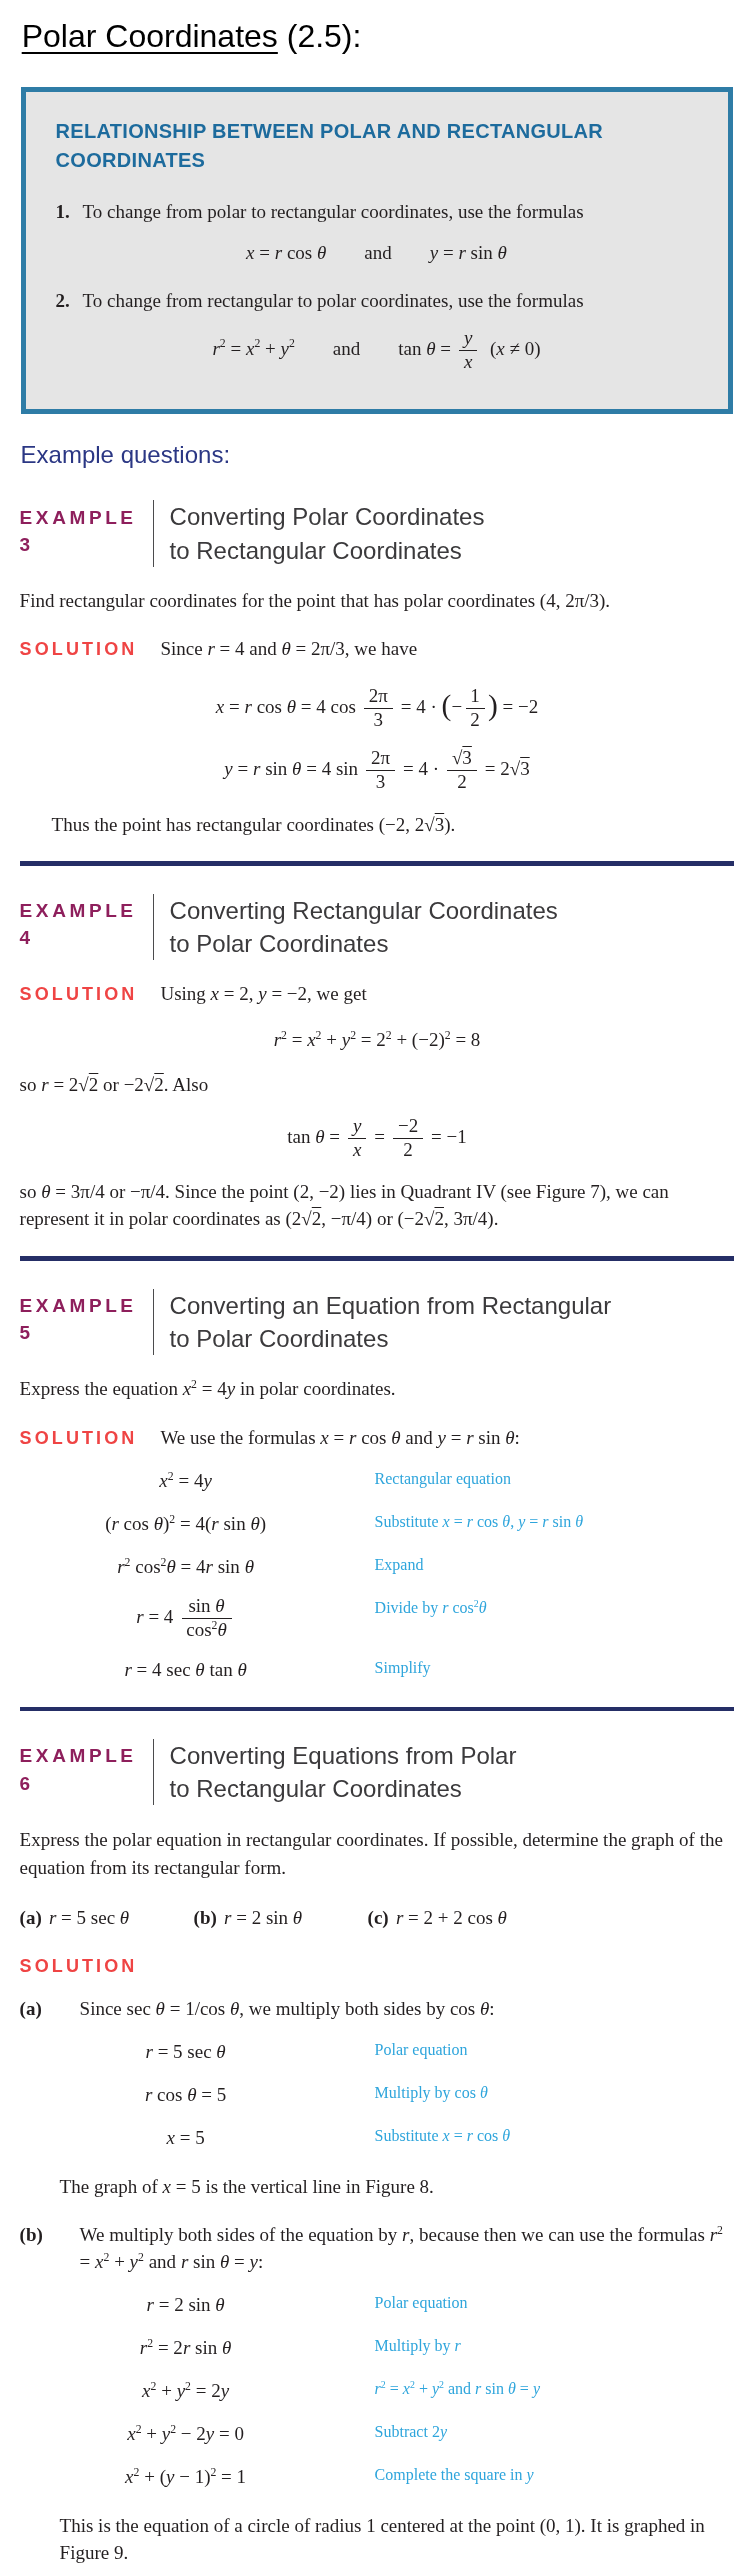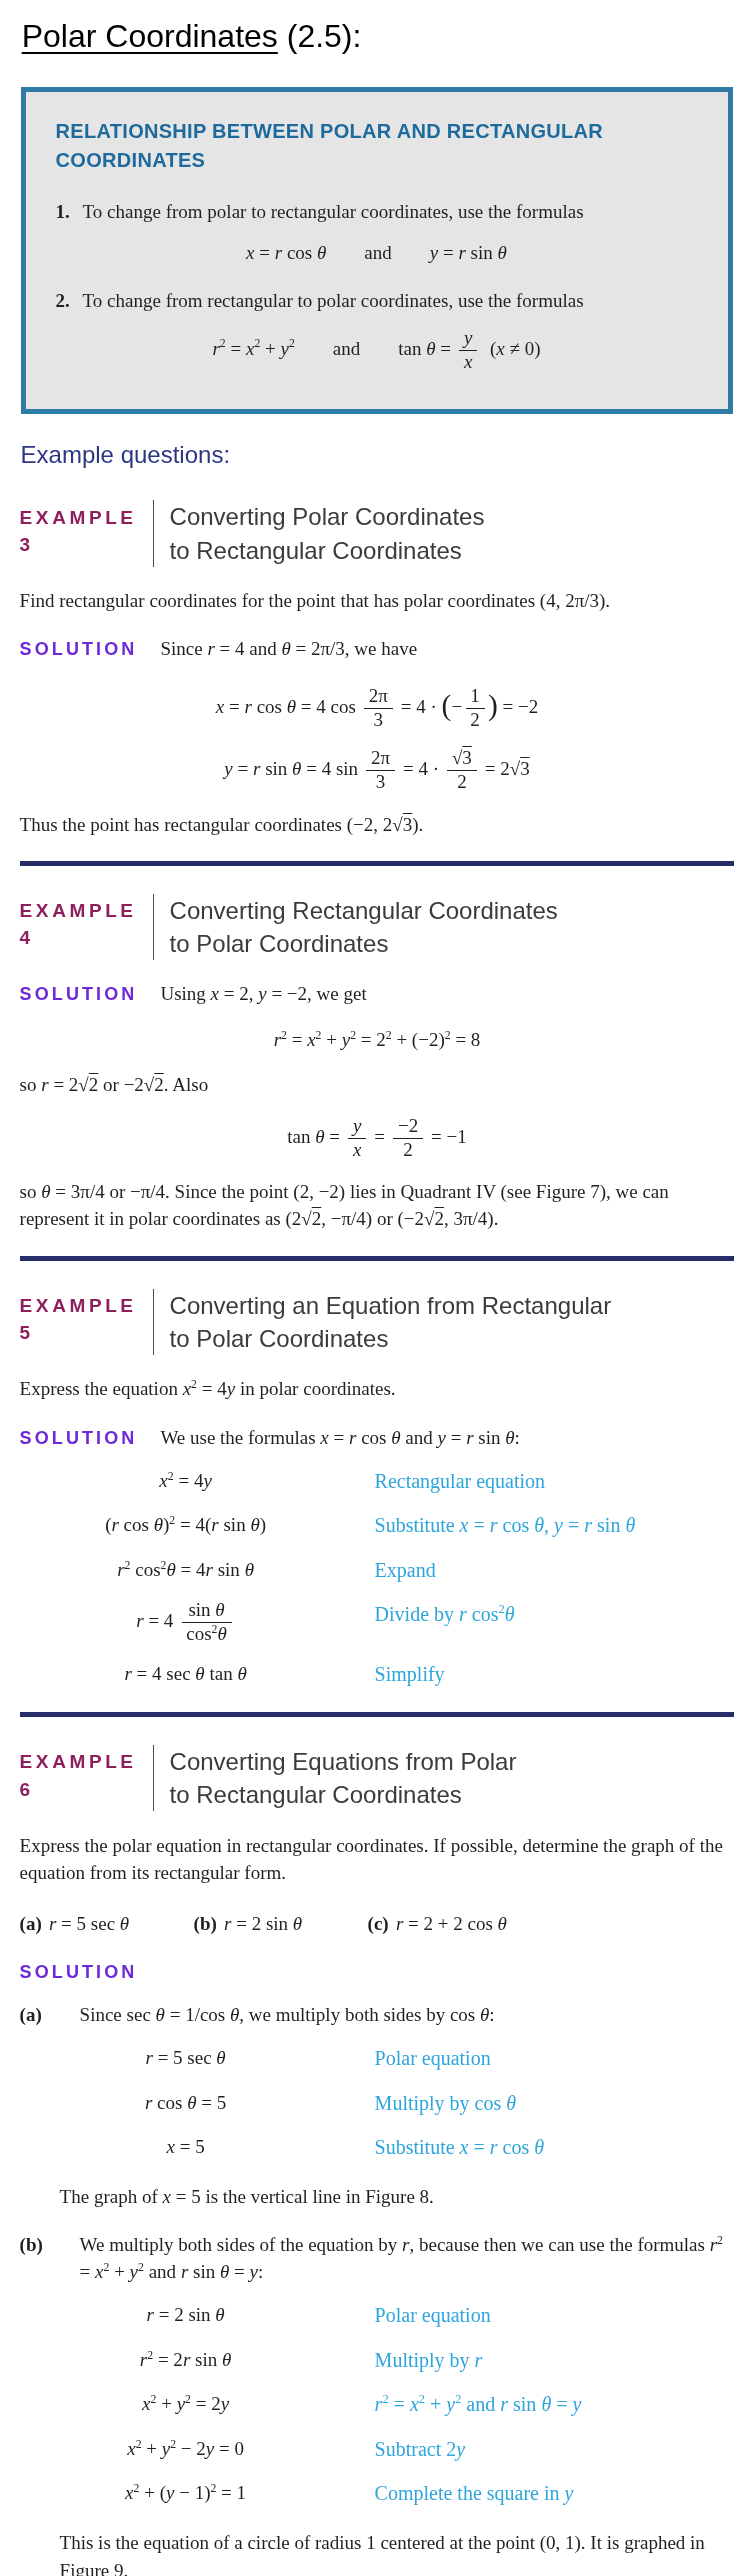--- a/index.html
+++ b/index.html
@@ -51,38 +51,38 @@
     letter-spacing:3.6px;width:133px;flex:0 0 133px;padding-top:3.1px;
   }
   .exrule{width:1.5px;background:#4b4b4d;flex:0 0 1.5px;}
   .extitle{
     font-family:Liberation Sans, sans-serif;
     font-size:24px;color:#3b3a3c;line-height:1.38;padding-left:15.5px;
   }
   .soln{margin-top:20.6px;}
   .sollabel{
     font-family:"Liberation Sans","DejaVu Sans",sans-serif;
-    font-weight:700;font-size:18px;color:#6d28d9;letter-spacing:3.1px;
+    font-weight:700;font-size:18px;color:#ef4444;letter-spacing:3.1px;
     margin-right:23px;
   }
   .para{margin-top:20.6px;}
   .eqc{text-align:center;margin:17.5px 0;}
   .divider{height:4.6px;background:#252e66;border:0;margin:23px 0 0 0;}
 
   
   .frac{display:inline-block;vertical-align:middle;text-align:center;margin:0 0.18em;line-height:1.1;}
   .frac .num{display:block;padding:0 0.25em 1px 0.25em;}
   .frac .den{display:block;border-top:1px solid currentColor;padding:1px 0.25em 0 0.25em;}
   .ol{text-decoration:overline;}
   .bp{font-size:1.55em;font-weight:300;vertical-align:-0.08em;line-height:0;}
 
   
   .steprow{display:flex;align-items:flex-start;margin:15.5px 0;}
   .stepeq{flex:0 0 332px;text-align:center;}
-  .stepnote{color:#2ea5dc;font-size:20px;padding-left:23px;}
+  .stepnote{color:#2ea5dc;font-size:16px;padding-left:23px;}
 
   
   .hang{display:flex;margin-top:20.6px;}
   .hanglabel{font-weight:700;width:32px;flex:0 0 32px;}
   .hangbody{flex:1;margin-left:28px;}
   .indented{margin-left:40px;}
   .parts{display:flex;margin-top:23px;}
   .part{width:174px;}
   .part .hl{font-weight:700;margin-right:7.2px;}
 </style>
@@ -113,21 +113,21 @@
     <div class="exlabel">EXAMPLE 3</div>
     <div class="exrule"></div>
     <div class="extitle">Converting Polar Coordinates<br>to Rectangular Coordinates</div>
   </div>
   <div class="para">Find rectangular coordinates for the point that has polar coordinates (4, 2π/3).</div>
   <div class="soln">
     <span class="sollabel">SOLUTION</span><span>Since <i>r</i> = 4 and <i>θ</i> = 2π/3, we have</span>
   </div>
   <div class="eqc" style="margin-top:23px;"><i>x</i> = <i>r</i> cos <i>θ</i> = 4 cos <span class="frac"><span class="num">2π</span><span class="den">3</span></span> = 4 · <span class="bp">(</span>−<span class="frac"><span class="num">1</span><span class="den">2</span></span><span class="bp">)</span> = −2</div>
   <div class="eqc"><i>y</i> = <i>r</i> sin <i>θ</i> = 4 sin <span class="frac"><span class="num">2π</span><span class="den">3</span></span> = 4 · <span class="frac"><span class="num">√<span class="ol">3</span></span><span class="den">2</span></span> = 2√<span class="ol">3</span></div>
-  <div class="para" style="margin-top:15.5px;">Thus the point has rectangular coordinates (−2, 2√<span class="ol">3</span>).</div>
+  <div class="para" style="margin-top:15.5px;margin-left:32px;">Thus the point has rectangular coordinates (−2, 2√<span class="ol">3</span>).</div>
 
   <hr class="divider">
 
   <div class="exheader">
     <div class="exlabel">EXAMPLE 4</div>
     <div class="exrule"></div>
     <div class="extitle">Converting Rectangular Coordinates<br>to Polar Coordinates</div>
   </div>
   <div class="soln">
     <span class="sollabel">SOLUTION</span><span>Using <i>x</i> = 2, <i>y</i> = −2, we get</span>

